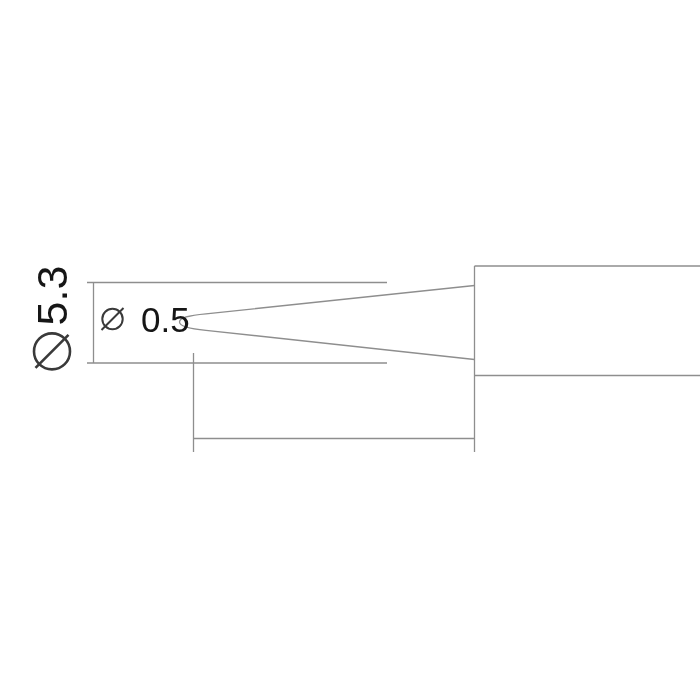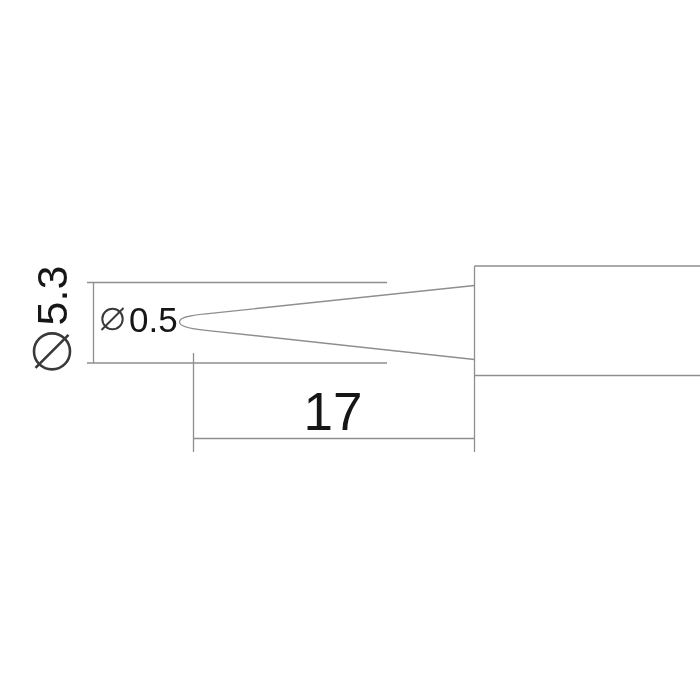--- a/index.html
+++ b/index.html
@@ -35,21 +35,21 @@
     left: 52px;
     top: 320px;
     transform: translate(-50%, -50%) rotate(-90deg);
     gap: 3px;
   }
   #label-shank .val { font-size: 43px; }
   #label-tip {
     left: 99px;
     top: 319px;
     transform: translateY(-50%);
-    gap: 3px;
+    gap: 15px;
   }
   #label-tip .val { font-size: 35px; }
   #label-length {
     left: 333px;
     top: 411px;
     transform: translate(-50%, -50%);
   }
   #label-length .val { font-size: 53px; }
 </style>
 </head>
@@ -87,17 +87,14 @@
   </div>
 
   <div class="dim-label" id="label-tip">
     <svg class="icon-dia" width="27" height="27" viewBox="0 0 27 27">
       <circle cx="13.5" cy="13.5" r="10.2" fill="none" stroke="#3a3a3a" stroke-width="2"></circle>
       <line x1="2.5" y1="24.5" x2="24.5" y2="2.5" stroke="#3a3a3a" stroke-width="2"></line>
     </svg>
     <span class="val">0.5</span>
   </div>
 
-  <div class="dim-label" id="label-length">
-    <span class="val">17</span>
-  </div>
 
 </div>
 
 </body></html>

